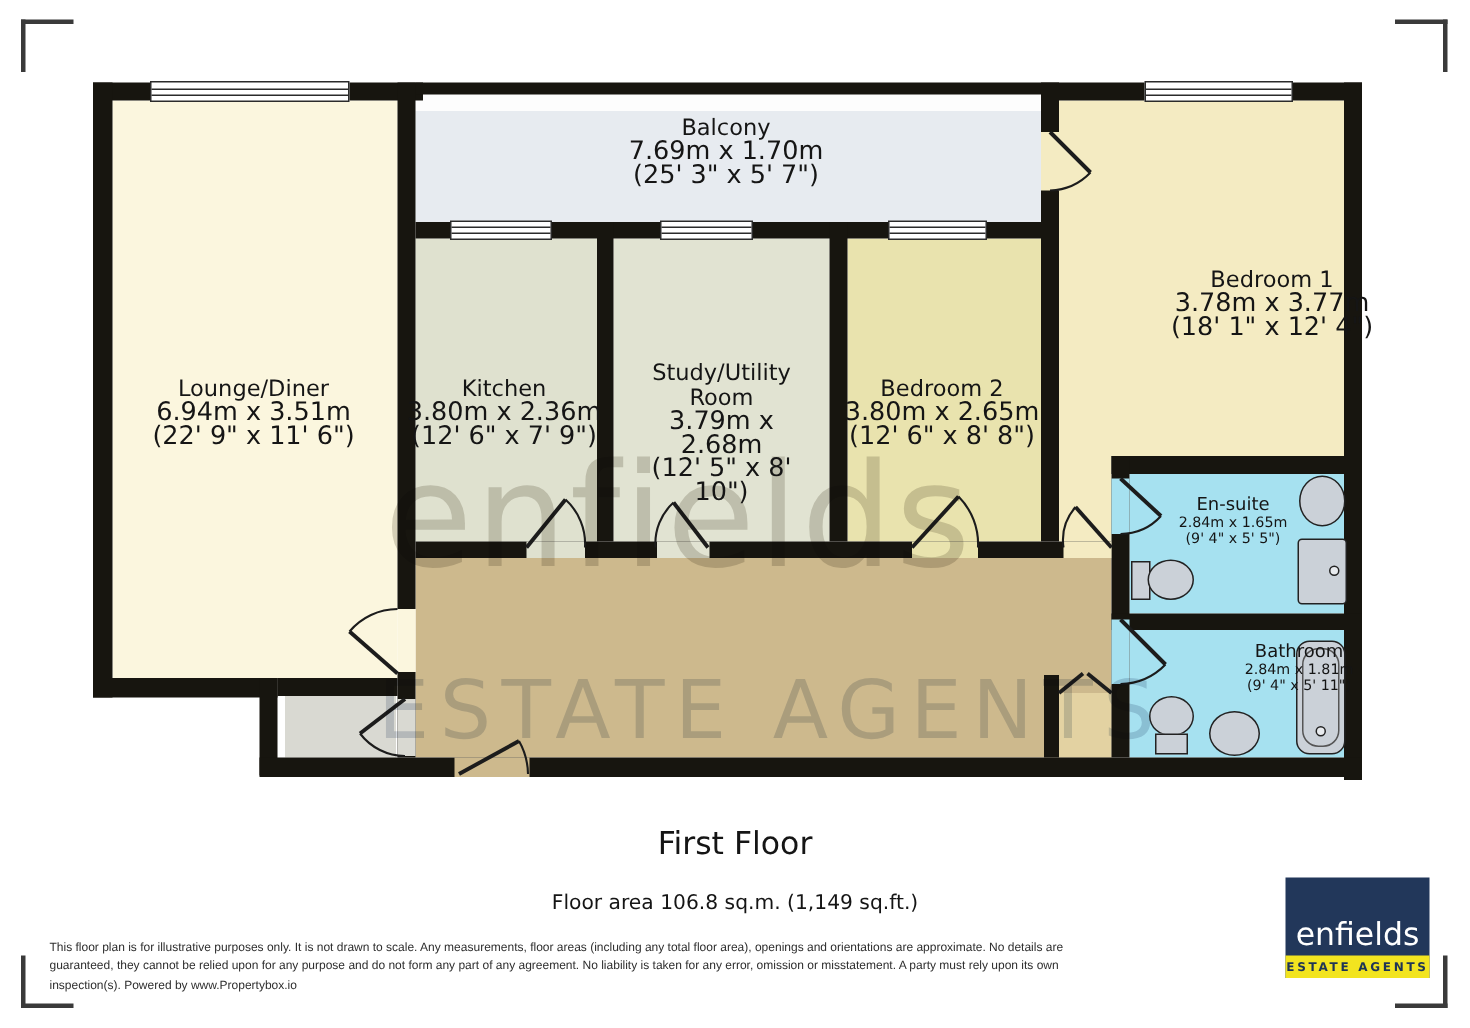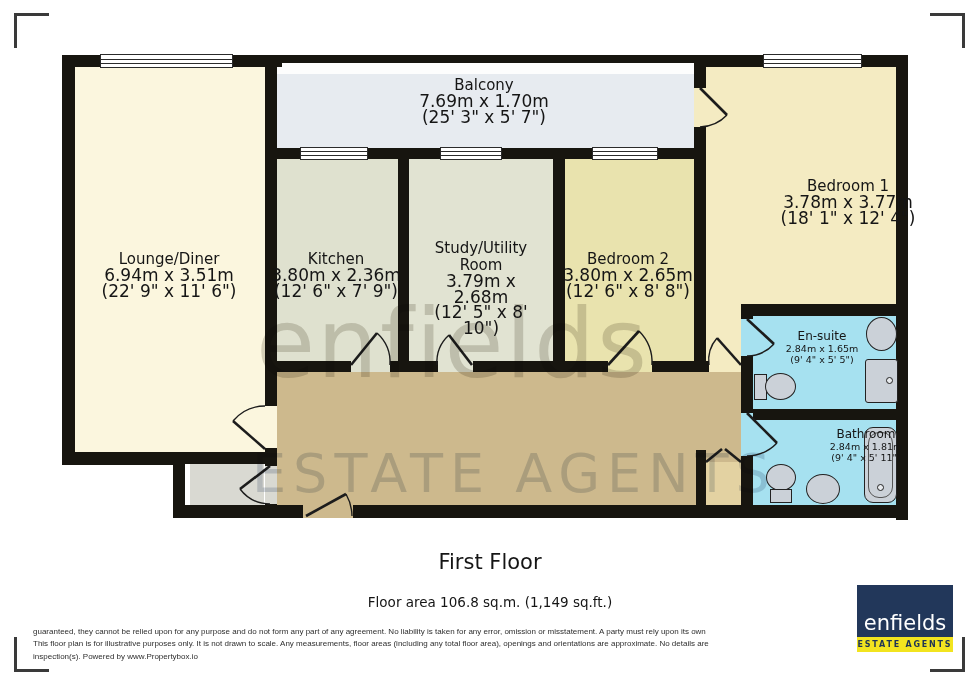--- a/index.html
+++ b/index.html
@@ -196,22 +196,22 @@
   <div class="room-label small" style="left:866px;top:428px;">
     <div class="nm">Bathroom</div>
     <div class="dm">2.84m x 1.81m</div>
     <div class="dm">(9' 4" x 5' 11")</div>
   </div>
 
   <div class="caption floor-title" style="top:530px;margin-top:20px;">First Floor</div>
   <div class="caption floor-area" style="top:558px;">Floor area 106.8 sq.m. (1,149 sq.ft.)</div>
 
   <div class="disclaimer">
+    <div>This floor plan is for illustrative purposes only. It is not drawn to scale. Any measurements, floor areas (including any total floor area), openings and orientations are approximate. No details are</div>
     <div>guaranteed, they cannot be relied upon for any purpose and do not form any part of any agreement. No liability is taken for any error, omission or misstatement. A party must rely upon its own</div>
-    <div>This floor plan is for illustrative purposes only. It is not drawn to scale. Any measurements, floor areas (including any total floor area), openings and orientations are approximate. No details are</div>
     <div>inspection(s). Powered by www.Propertybox.io</div>
   </div>
 
   <div class="logo">
     <div class="brand">enfields</div>
     <div class="band">ESTATE AGENTS</div>
   </div>
 
 </div>
 

